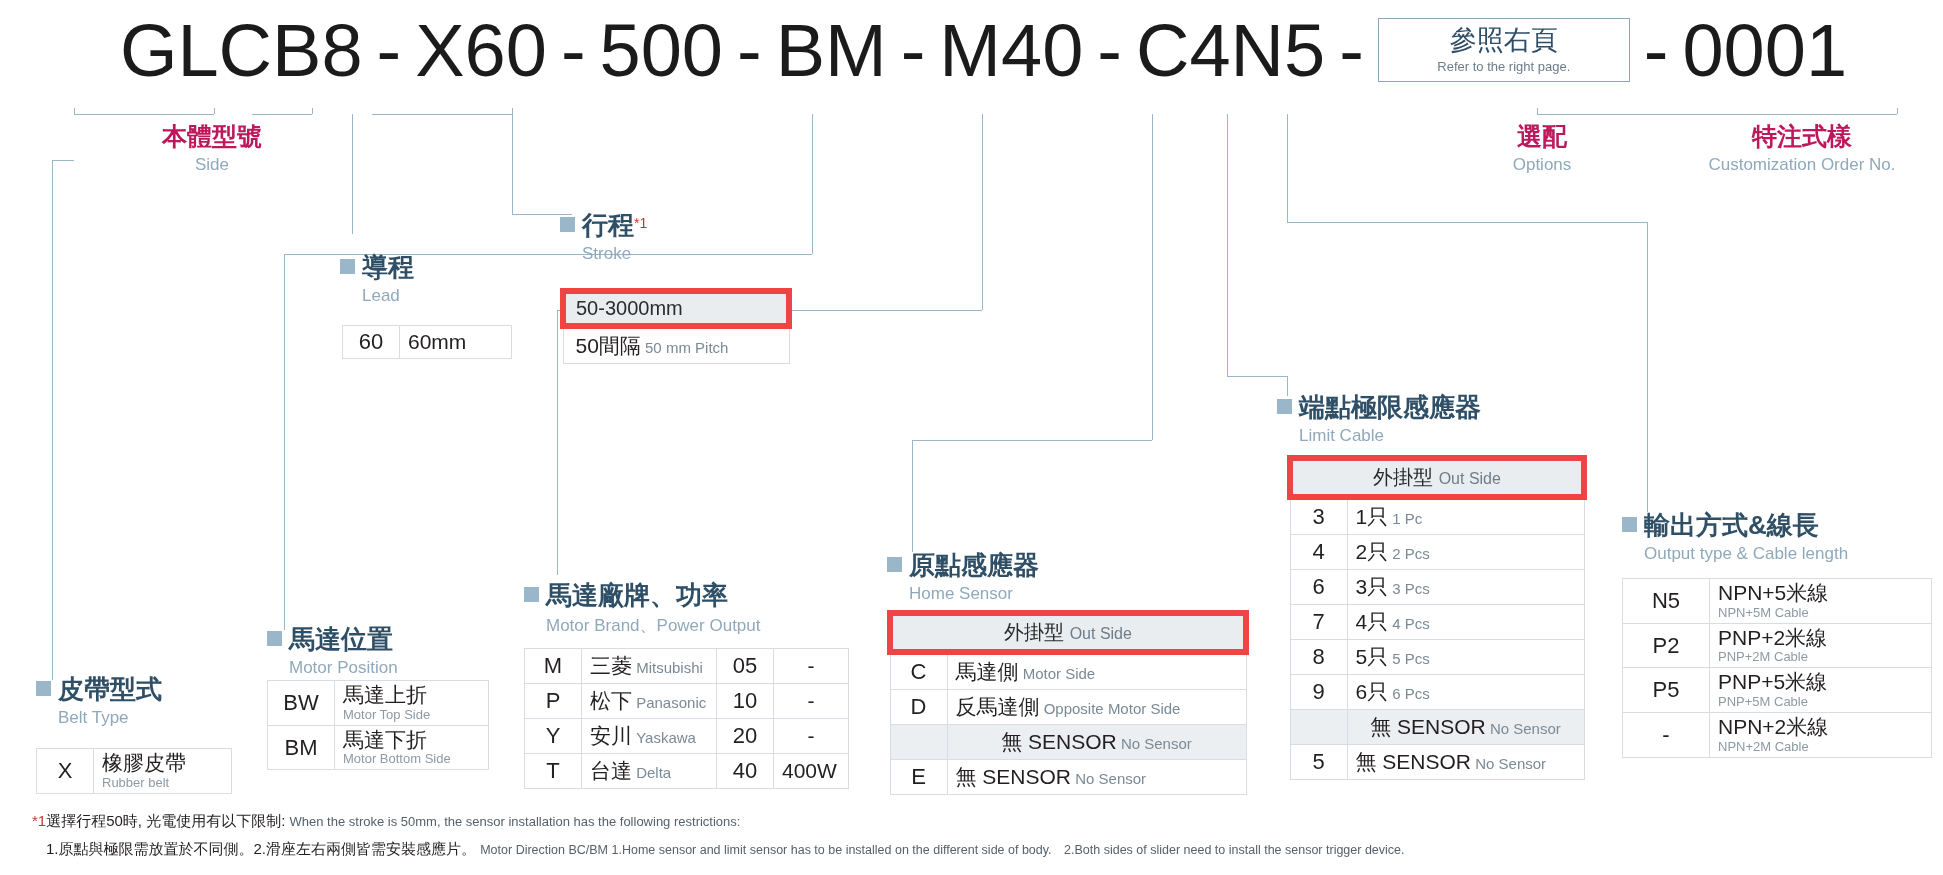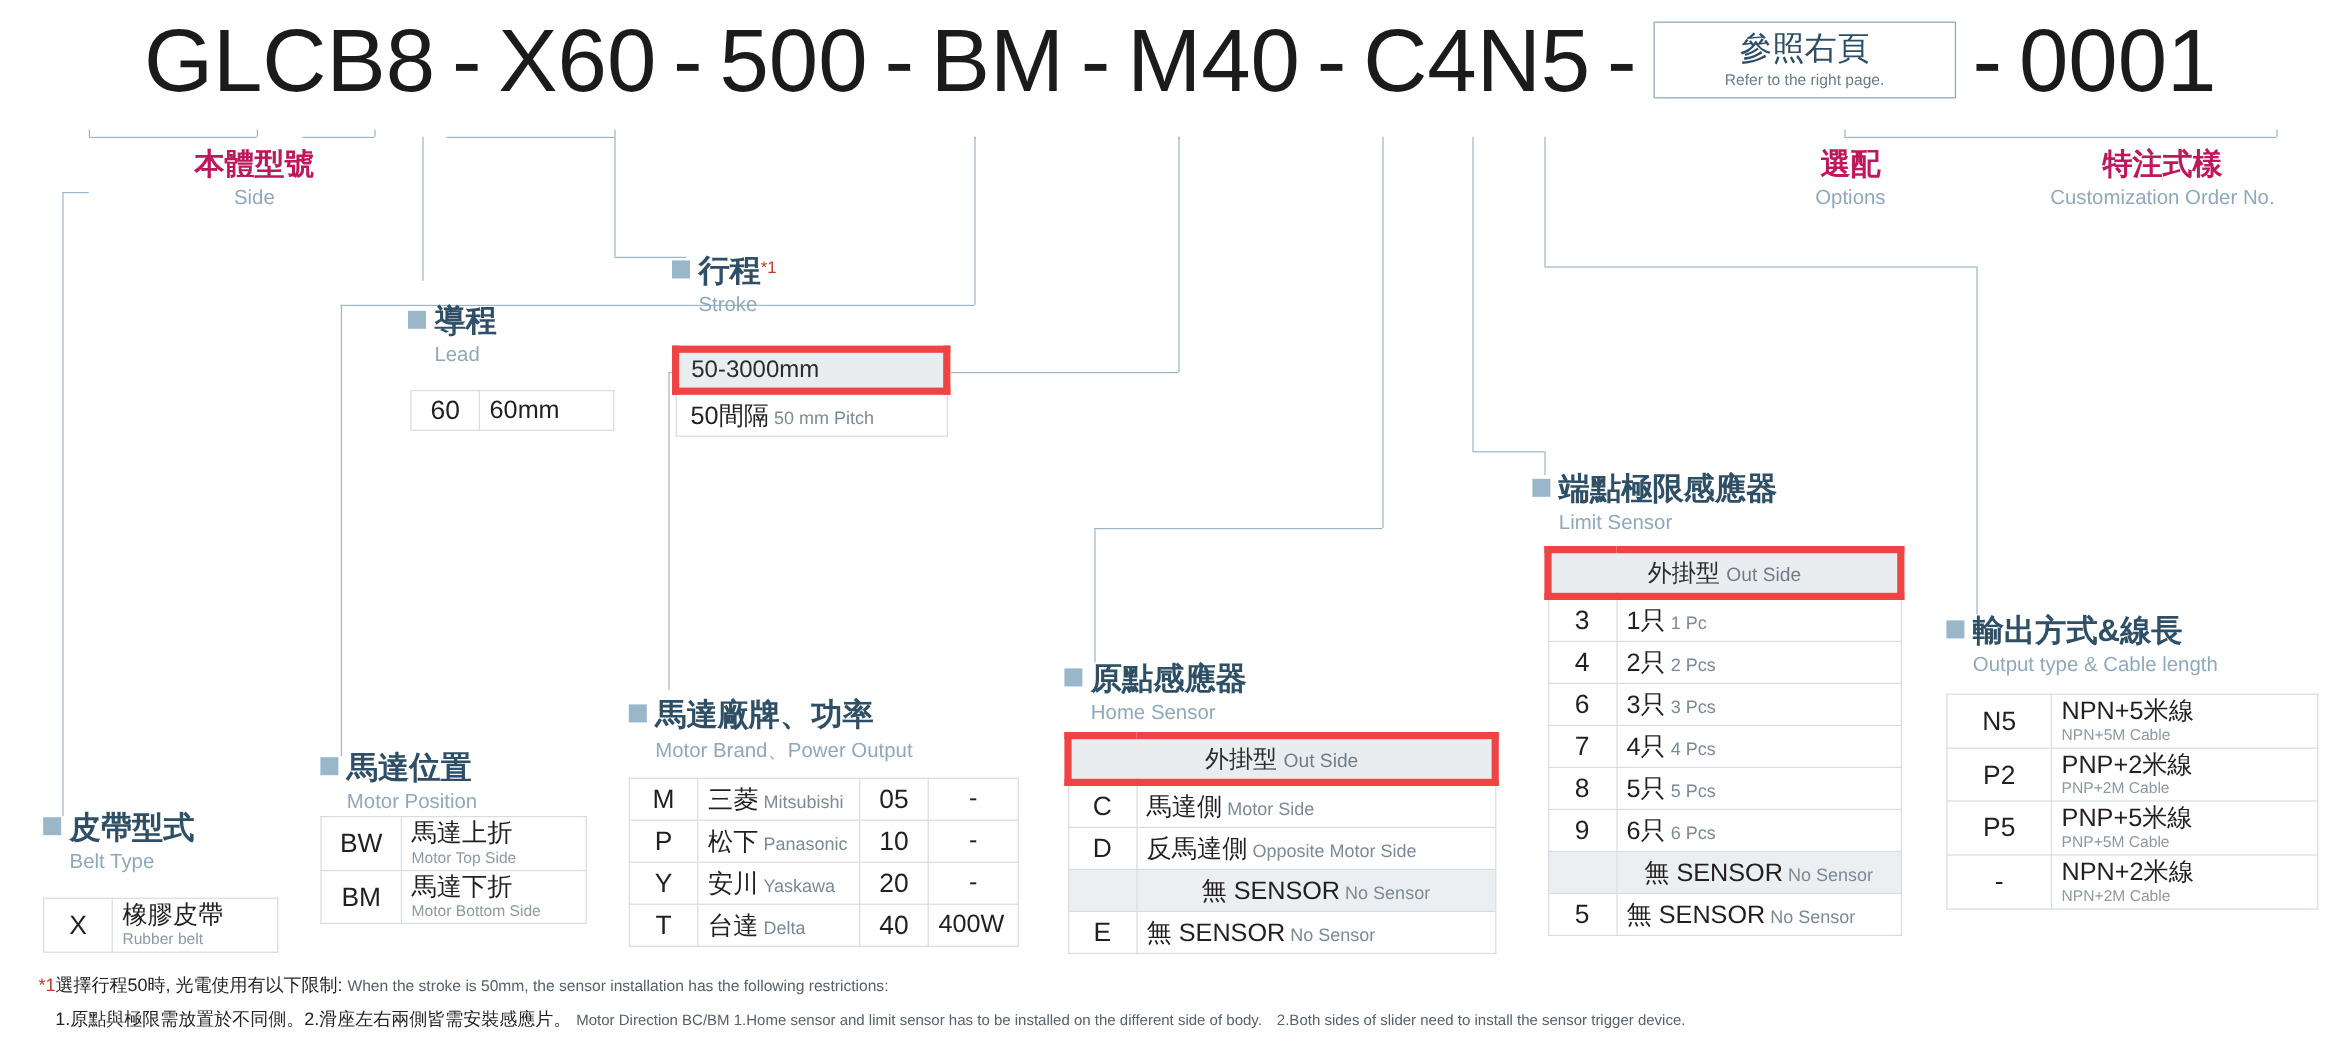--- a/index.html
+++ b/index.html
@@ -174,21 +174,21 @@
     <span class="en">Lead</span>
   </div>
 
   <div class="head" style="left:548px; top:208px;">
     <span class="sq"></span><span class="cn">行程</span><span class="sup">*1</span>
     <span class="en">Stroke</span>
   </div>
 
   <div class="head" style="left:1265px; top:390px;">
     <span class="sq"></span><span class="cn">端點極限感應器</span>
-    <span class="en">Limit Sensor</span>
+    <span class="en">Limit Cable</span>
   </div>
 
   <div class="head" style="left:1610px; top:508px;">
     <span class="sq"></span><span class="cn">輸出方式&amp;線長</span>
     <span class="en">Output type &amp; Cable length</span>
   </div>
 
   <div class="head" style="left:875px; top:548px;">
     <span class="sq"></span><span class="cn">原點感應器</span>
     <span class="en">Home Sensor</span>

